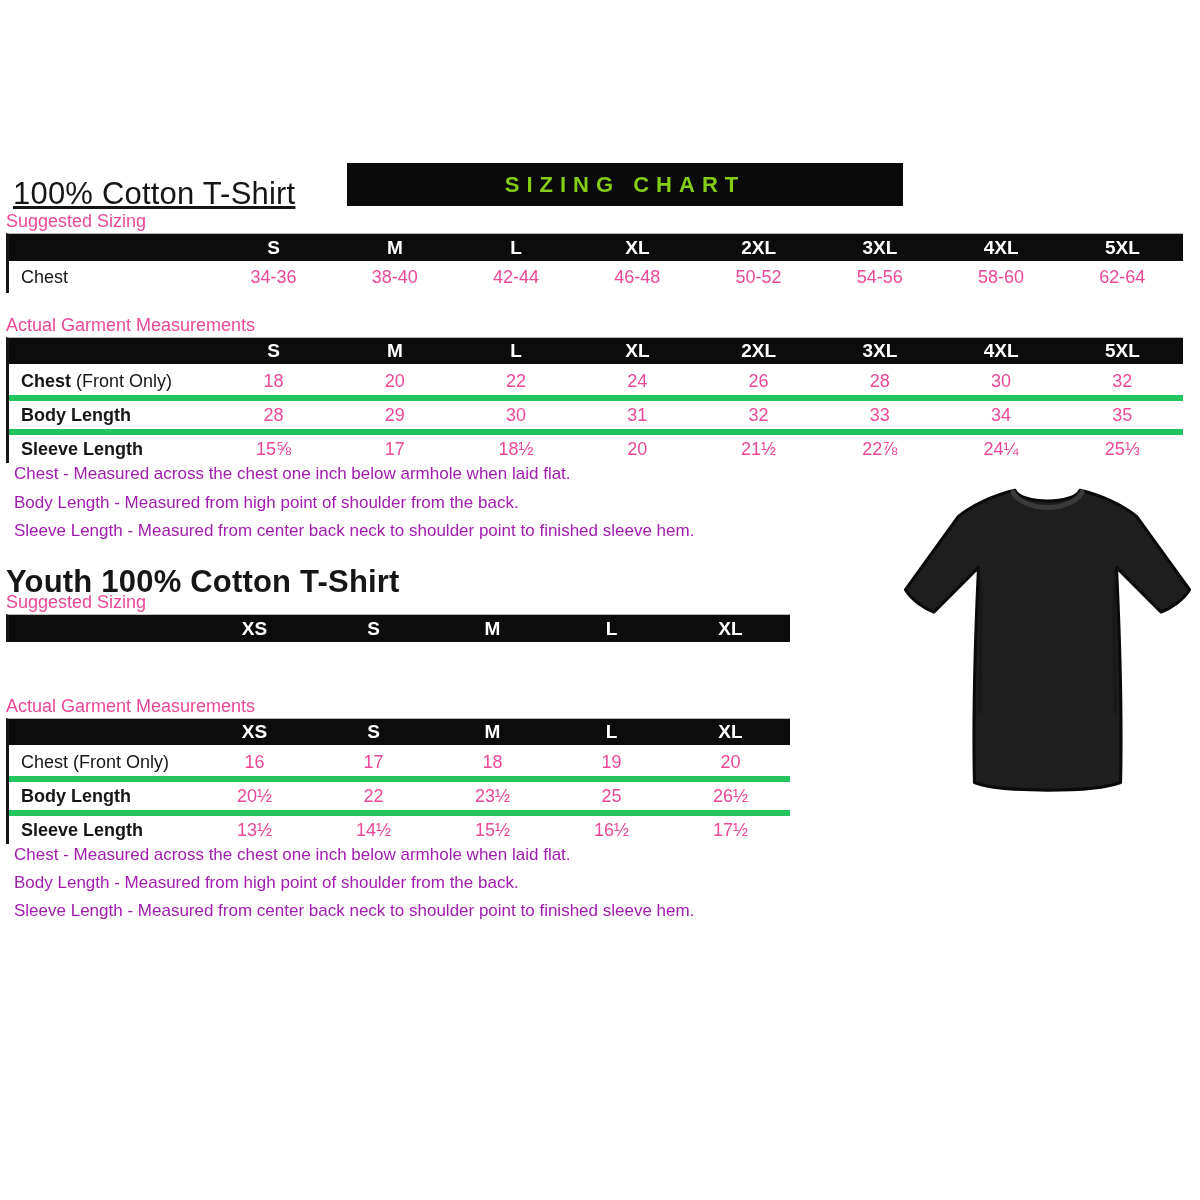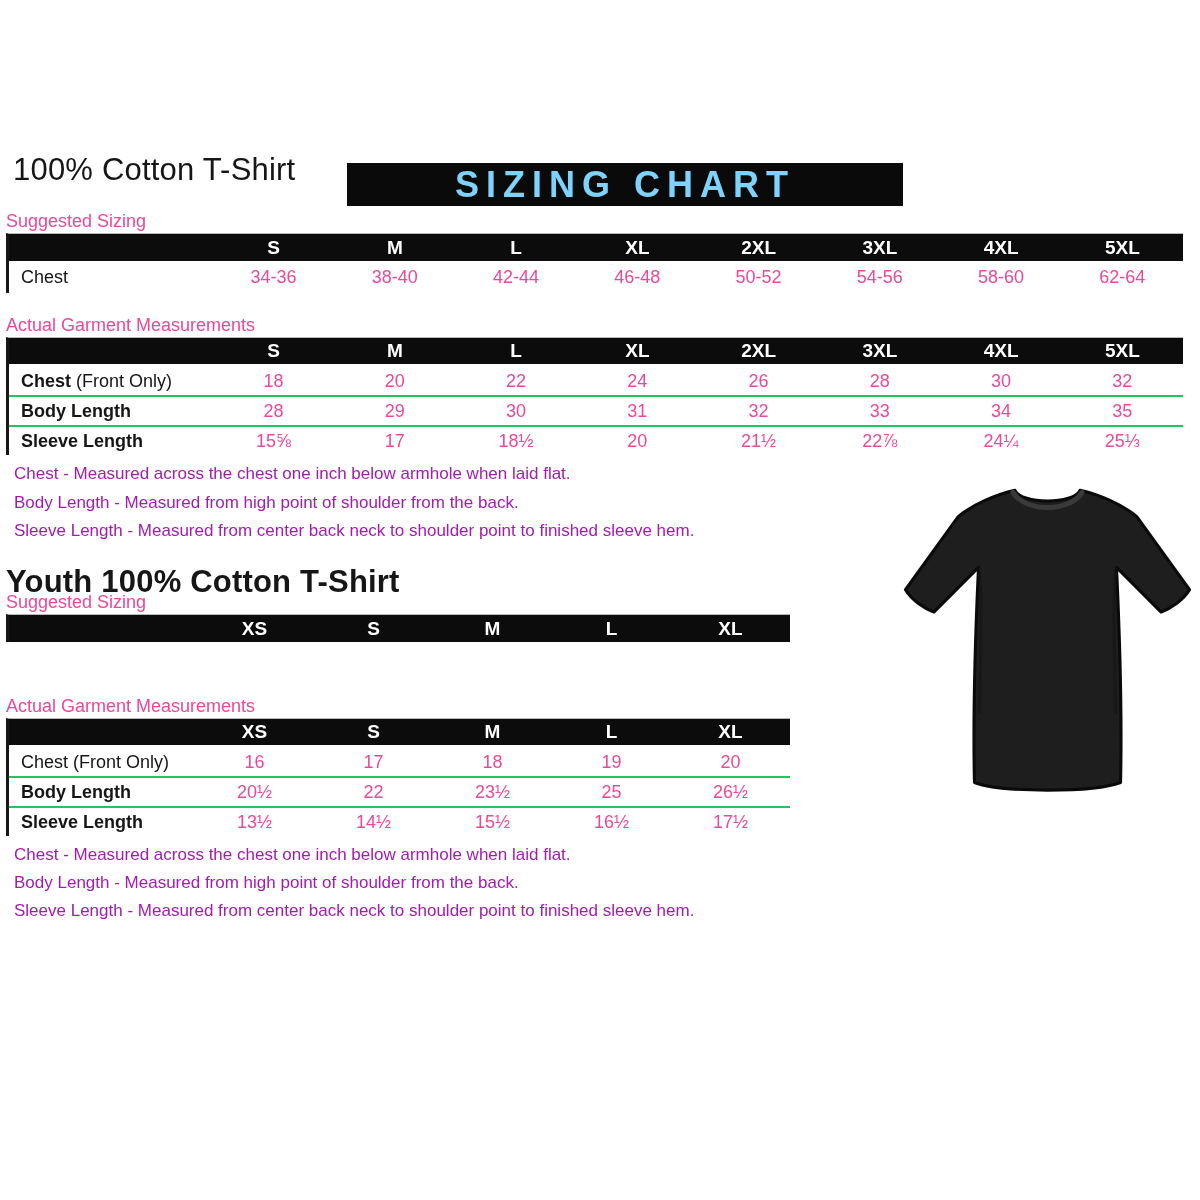--- a/index.html
+++ b/index.html
@@ -6,49 +6,49 @@
   body{
     width:1200px;height:1200px;position:relative;background:#ffffff;
     font-family:"Liberation Sans", sans-serif;color:#161616;overflow:hidden;
   }
   .abs{position:absolute;}
 
   .title-main{font-size:31px;font-weight:400;letter-spacing:.2px;}
   .title-youth{font-size:31px;font-weight:700;letter-spacing:.2px;}
 
   .banner{
-    background:#0a0a0a;color:#7dd3fc;display:flex;align-items:center;justify-content:center;
-    font-weight:700;font-size:36px;letter-spacing:7px;
+    background:#0a0a0a;color:#84cc16;display:flex;align-items:center;justify-content:center;
+    font-weight:700;font-size:22px;letter-spacing:7px;
   }
 
   .section-label{font-size:18px;font-weight:400;color:#ec4899;}
 
   .tbl{position:absolute;border-left:3px solid #171717;border-top:1px solid #b9b9b9;box-sizing:border-box;}
   .hdr{display:flex;background:#0c0c0c;align-items:center;}
   .hdr .lab{box-sizing:border-box;}
   .cell{flex:1;text-align:center;}
   .hdr .cell{color:#ffffff;font-weight:700;font-size:19px;}
   .row{display:flex;align-items:center;background:#ffffff;}
   .row .lab{box-sizing:border-box;padding-left:12px;font-size:18px;white-space:nowrap;}
   .row .cell{font-size:18px;color:#ec4899;}
   .lab .b{font-weight:700;}
   .adult .lab{width:204px;}
   .youth-tbl .lab{width:186px;}
   .s-hdr{height:27px;}
   .s-row{height:32px;}
   .a-hdr{height:26px;margin-bottom:3px;}
   .a-row{height:28px;}
-  .a-row + .a-row{border-top:2px solid #22c55e;}
+  .a-row + .a-row{border-top:6px solid #22c55e;}
 
   .note{font-size:17px;color:#a21caf;white-space:nowrap;}
 </style>
 </head>
 <body>
 
-<div class="abs title-main" style="left:13px;top:152px;">100% Cotton T-Shirt</div>
+<div class="abs title-main" style="left:13px;top:176px;text-decoration:underline;">100% Cotton T-Shirt</div>
 
 <div class="abs banner" style="left:347px;top:163px;width:556px;height:43px;">SIZING CHART</div>
 
 <div class="abs section-label" style="left:6px;top:211px;">Suggested Sizing</div>
 
 <div class="tbl adult" style="left:6px;top:233px;width:1177px;">
   <div class="hdr s-hdr">
     <div class="lab"></div>
     <div class="cell">S</div>
     <div class="cell">M</div>

